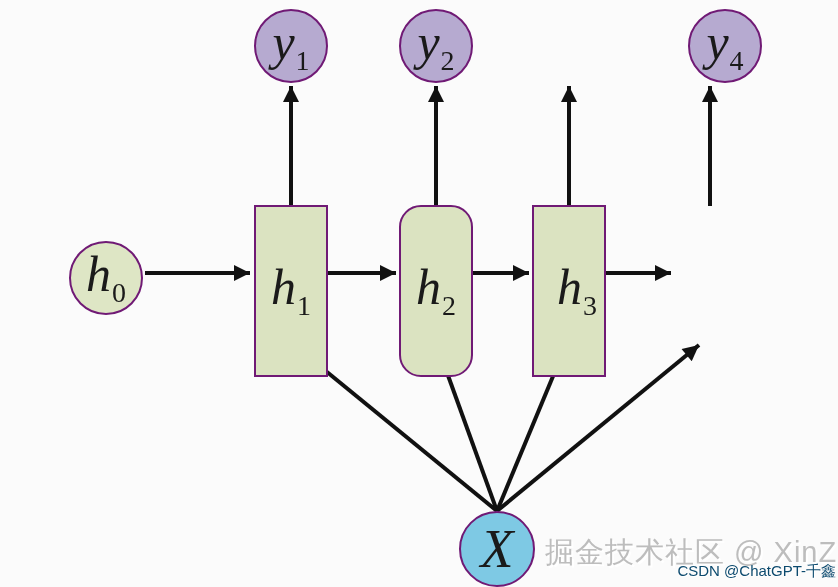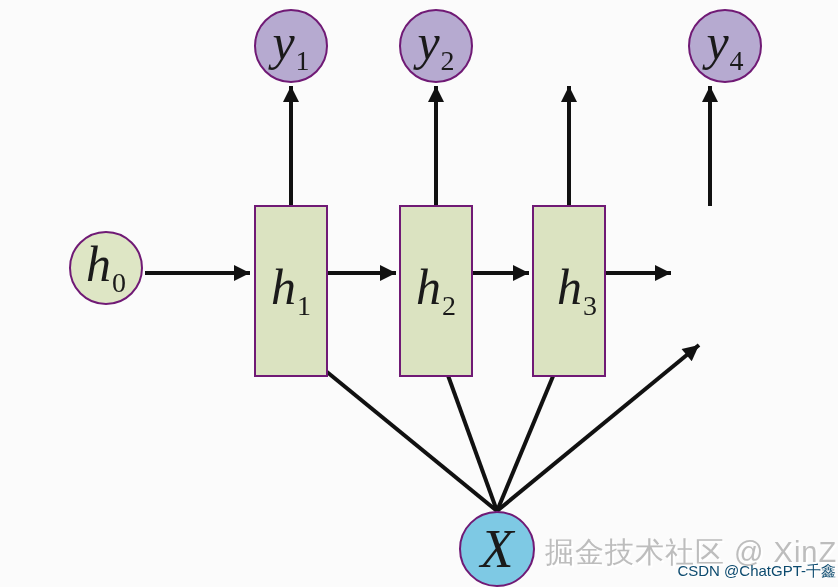--- a/index.html
+++ b/index.html
@@ -52,23 +52,23 @@
   }
   .in-circle .lbl { font-size: 54px; }
   .sub {
     font-style: normal;
     font-size: 28px;
     vertical-align: -0.38em;
     margin-left: 1px;
   }
 
   
-  #node-h0 { left: 69px;  top: 231px; }
+  #node-h0 { left: 69px;  top: 241px; }
   #node-h1 { left: 254px; top: 205px; }
-  #node-h2 { left: 399px; top: 205px; }
+  #node-h2 { left: 399px; top: 205px; border-radius: 22px; }
   #node-h3 { left: 532px; top: 205px; padding-left: 16px; }
   #node-h4 { left: 674px; top: 205px; }
   #node-y1 { left: 254px; top: 9px; }
   #node-y2 { left: 399px; top: 9px; font-family: Liberation Serif, serif; }
   #node-y3 { left: 532px; top: 9px; }
   #node-y4 { left: 688px; top: 9px; }
   #node-x  { left: 459px; top: 511px; }
 
   .wm-primary {
     position: absolute;

